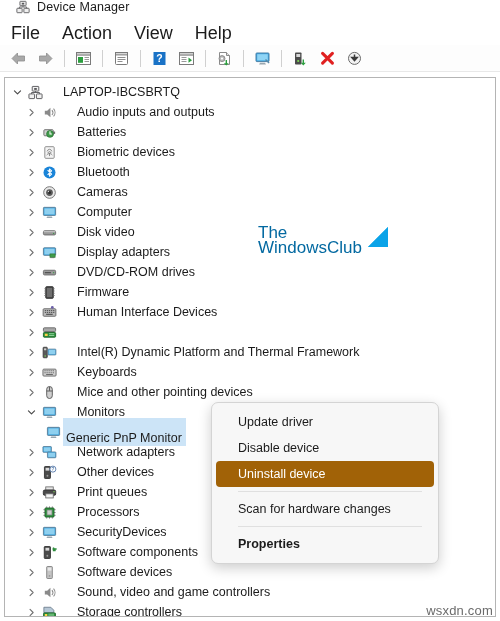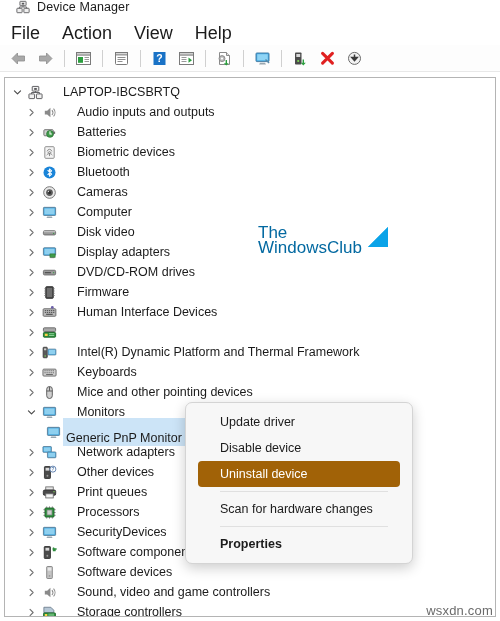--- a/index.html
+++ b/index.html
@@ -105,27 +105,27 @@
 
   .tree-row.selected .lbl {
     background: #cce4f7;
     padding: 13px 4px 1px 3px;
     margin-left: 0px;
   }
 
   
   .ctx-menu {
     position: absolute;
-    left: 185px; top: 402px;
+    left: 211px; top: 402px;
     width: 228px;
     background: #f7f7f7;
     border: 1px solid #d4d4d4;
     border-radius: 7px;
     box-shadow: 0 4px 13px rgba(0,0,0,.20);
-    padding: 6px 12px;
+    padding: 6px 4px;
     overflow: hidden;
   }
   .ctx-item {
     height: 26px;
     display: flex;
     align-items: center;
     padding-left: 22px;
     font-size: 12.5px;
     color: #1b1b1b;
     border-radius: 4px;

